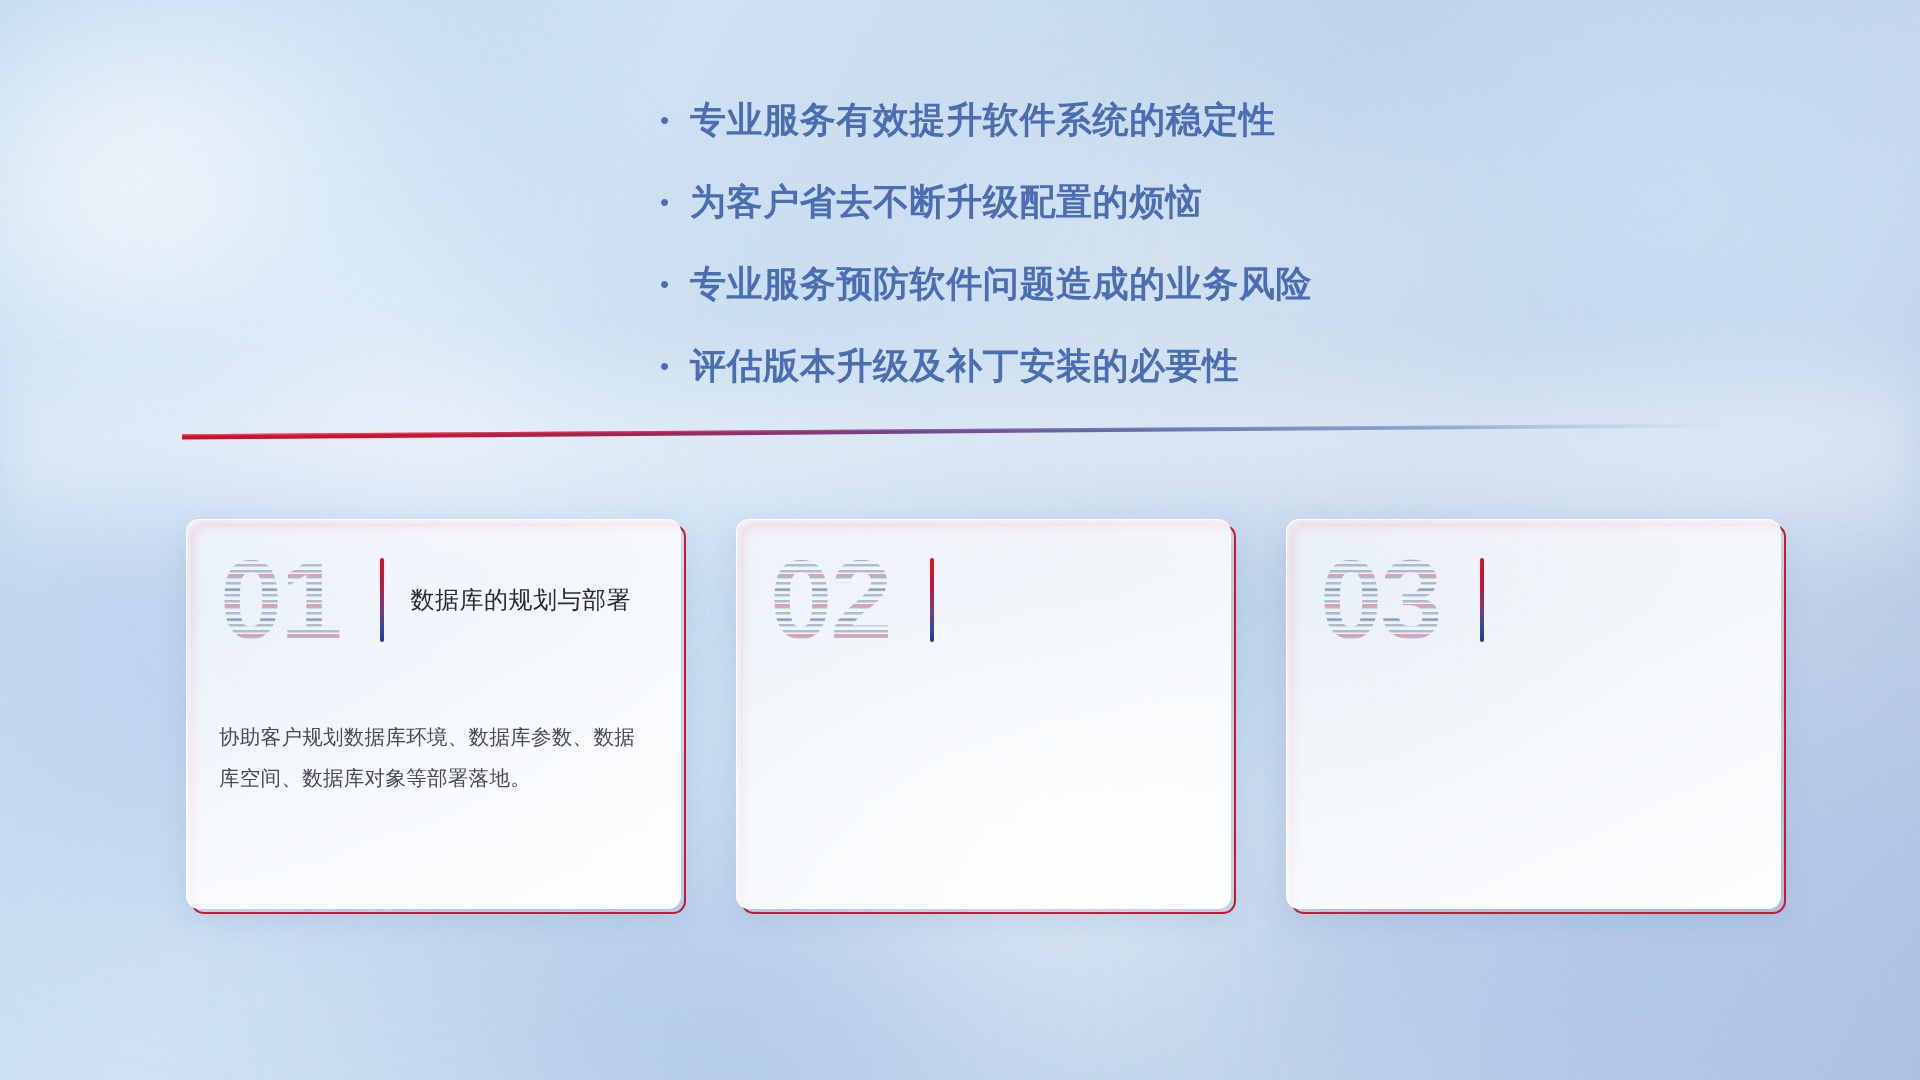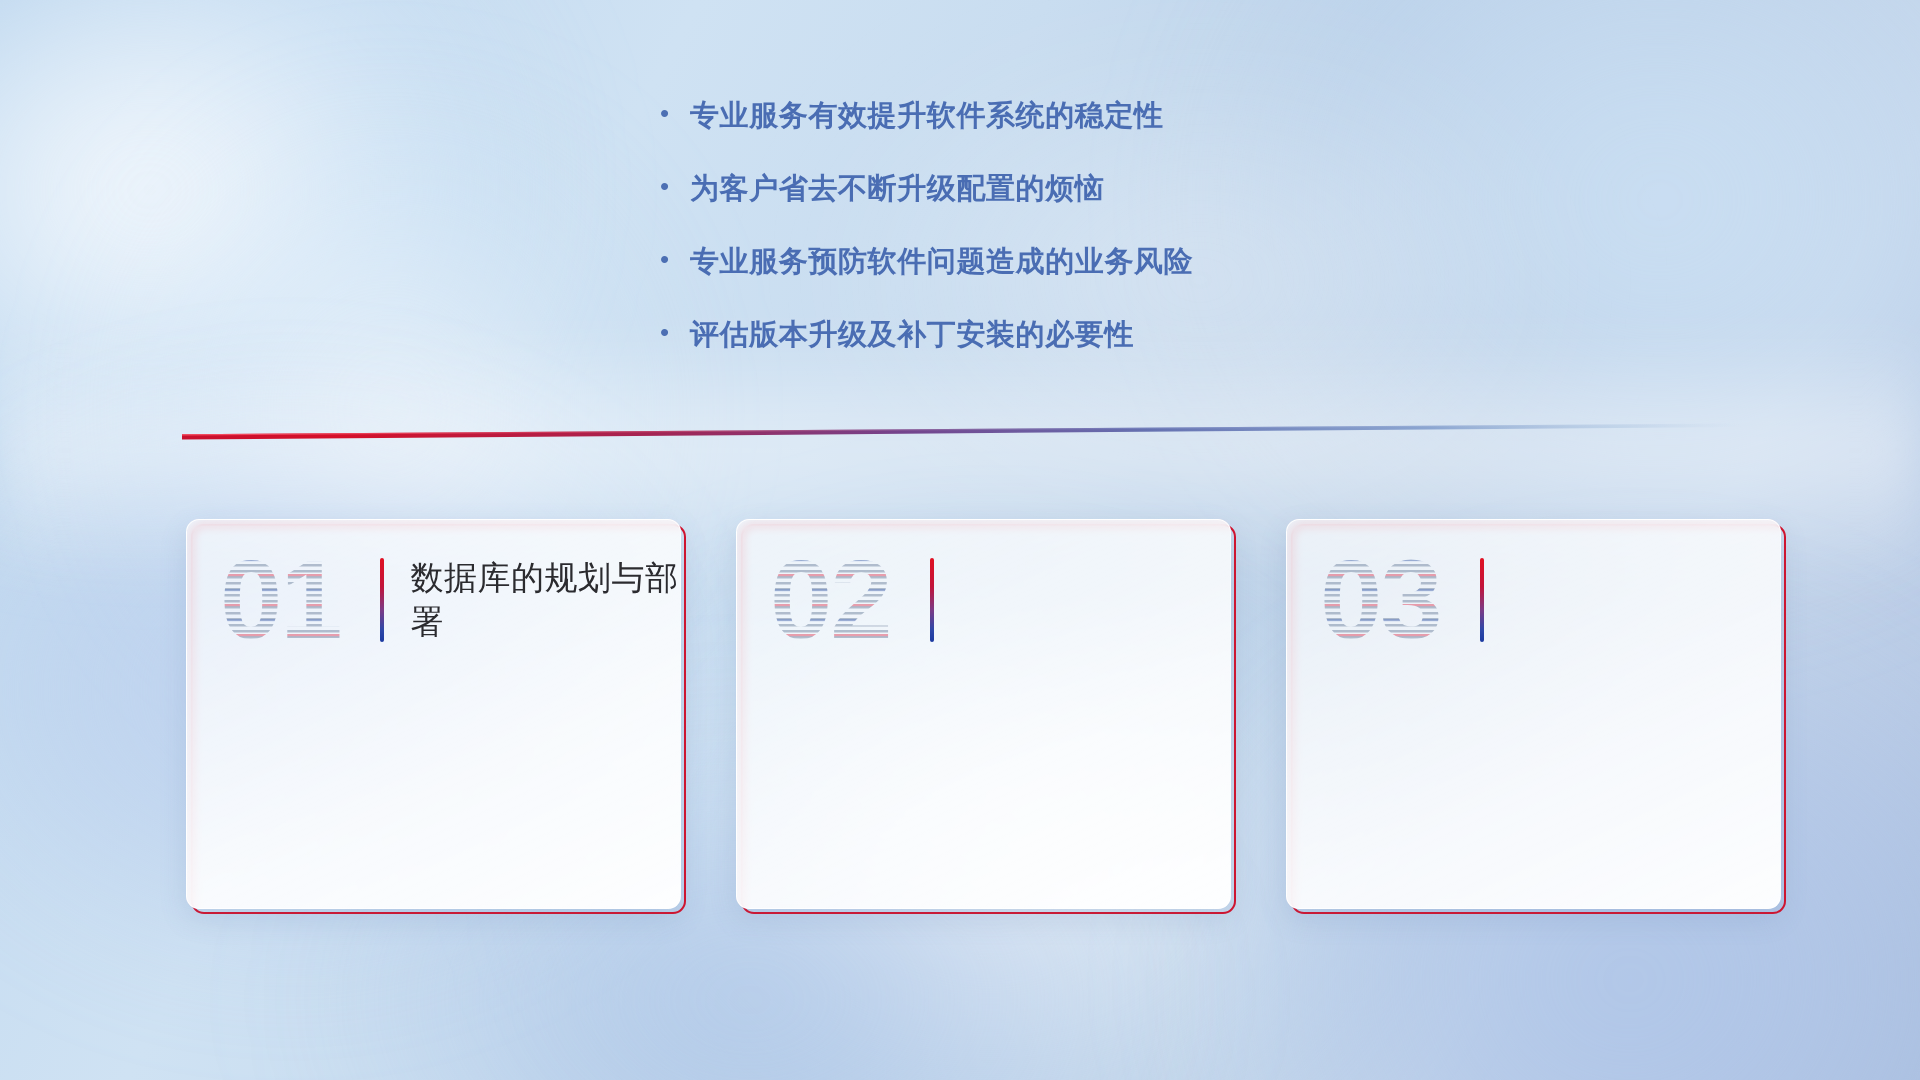--- a/index.html
+++ b/index.html
@@ -56,21 +56,21 @@
     display:flex; flex-direction:column; gap:33px;
   }
   .bullet-row{ display:flex; align-items:baseline; }
   .bullet-dot{
     width:30px; flex:0 0 30px;
     color:#4c6fb3; font-size:26px; line-height:1;
     transform:translateY(-3px);
   }
   .bullet-text{
     color:#4a6db3;
-    font-size:29px;
+    font-size:36px;
     font-weight:700;
     letter-spacing:.6px;
     white-space:nowrap;
   }
 
   
   .divider-wrap{
     position:absolute; left:182px; top:418px;
     width:1560px; height:30px; pointer-events:none;
   }
@@ -116,21 +116,21 @@
   }
   .card-num svg{ display:block; width:100%; height:100%; }
   .card-rule{
     width:3.6px; height:84px; flex:0 0 3.6px;
     margin-right:27px;
     border-radius:2px;
     background:linear-gradient(180deg,#e01022 0%,#c2143a 34%,#7b3b86 62%,#2c47a8 86%,#1b39a0 100%);
   }
   .card-title{
     color:#2b2b2f;
-    font-size:33px;
+    font-size:24px;
     font-weight:400;
     line-height:1.32;
     letter-spacing:.5px;
   }
   .card-body{
     position:absolute; left:32px; right:30px; top:196px;
     color:#4a4a52;
     font-size:20.5px;
     font-weight:400;
     line-height:2.0;
@@ -216,20 +216,21 @@
             </defs>
             <g>
               <text x="0" y="98" font-family="'Liberation Sans',sans-serif" font-size="112" font-weight="700" fill="url(#stripes1)" letter-spacing="-2">01</text>
               <text x="0" y="98" font-family="'Liberation Sans',sans-serif" font-size="112" font-weight="700" fill="url(#stripesRed1)" letter-spacing="-2">01</text>
             </g>
           </svg>
         </div>
         <div class="card-rule"></div>
         <div class="card-title">数据库的规划与部署</div>
       </div>
+      <div class="card-body">协助客户规划数据库环境、数据库参数、数据库空间、数据库对象等部署落地。</div>
     </div>
   </div>
 
   <div class="card">
     <div class="card-outline"></div>
     <div class="card-face">
       <div class="card-head">
         <div class="card-num">
           <svg viewBox="0 0 160 120">
             <defs>

